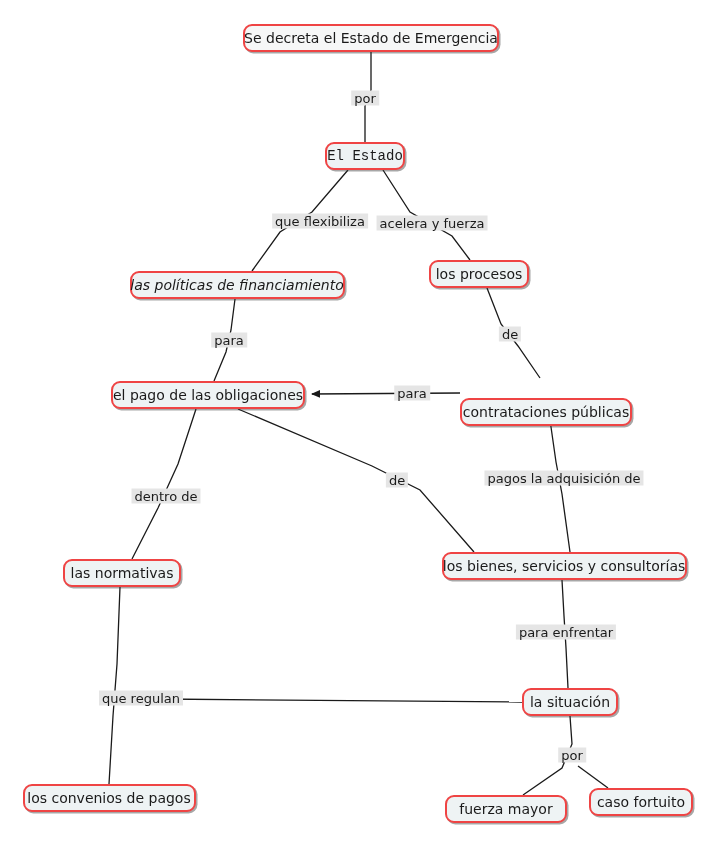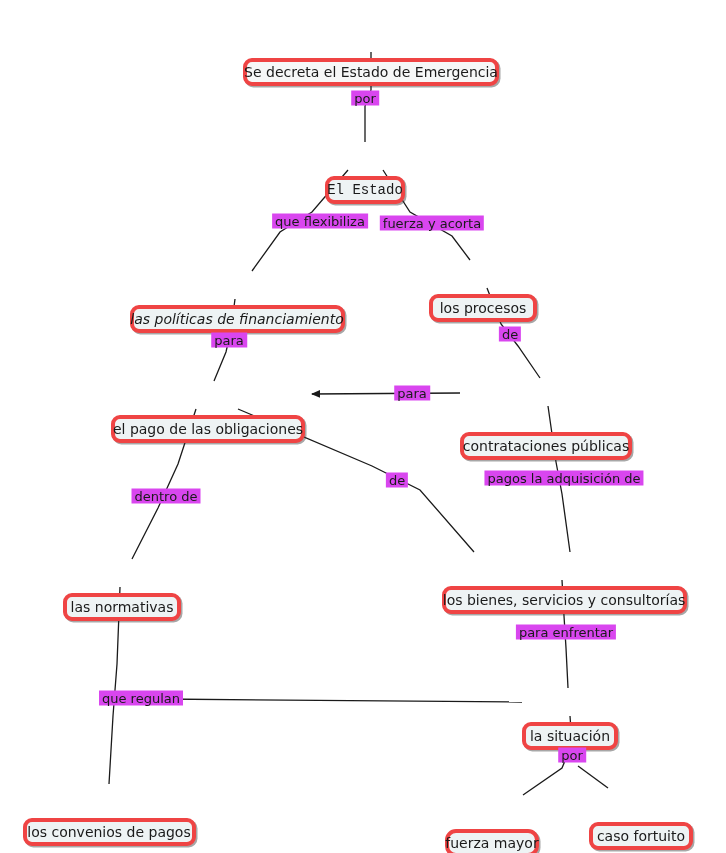--- a/index.html
+++ b/index.html
@@ -24,40 +24,39 @@
     position: absolute;
     left: 0; top: 0;
     width: 726px;
     height: 853px;
     pointer-events: none;
   }
   .node {
     position: absolute;
     box-sizing: border-box;
     background: #eef3f4;
-    border: 4px solid #ef4444;
+    border: 2px solid #ef4444;
     border-radius: 9px;
     color: #1a1a1a;
     font-size: 14px;
     line-height: 1;
     display: flex;
     align-items: center;
     justify-content: center;
     white-space: nowrap;
     padding: 0 11px;
     height: 28px;
     box-shadow: 1.5px 1.5px 0 rgba(60,60,60,0.45);
-    margin-top: 34px;
   }
   .node.root {
     background: #f6f7f7;
   }
   .edge-label {
     position: absolute;
-    background: #d946ef;
+    background: #e5e5e5;
     color: #1a1a1a;
     font-size: 13px;
     line-height: 1;
     white-space: nowrap;
     padding: 1px 3px;
     transform: translate(-50%, -50%);
   }
 </style>
 </head>
 <body>
@@ -83,34 +82,34 @@
         <polyline points="120,587 117,664 113,716 109,784" fill="none" stroke="#1a1a1a" stroke-width="1.3"></polyline>
         <polyline points="160,699 522,702" fill="none" stroke="#1a1a1a" stroke-width="1.3"></polyline>
         <polyline points="570,716 572,744 562,768 523,795" fill="none" stroke="#1a1a1a" stroke-width="1.3"></polyline>
         <polyline points="578,766 608,788" fill="none" stroke="#1a1a1a" stroke-width="1.3"></polyline>
       </g>
   </svg>
   <div id="nodes-group">
       <div class="node root" style="left: 243px; top: 24px; width: 256px;">Se decreta el Estado de Emergencia</div>
       <div class="node" style="left: 325px; top: 142px; width: 80px; font-family: Liberation Mono, monospace;">El Estado</div>
       <div class="node" style="left: 129.5px; top: 271px; width: 215px; font-style: italic;">las políticas de financiamiento</div>
-      <div class="node" style="left: 429px; top: 260px; width: 108px;">los procesos</div>
+      <div class="node" style="left: 429px; top: 260px; width: 100px;">los procesos</div>
       <div class="node" style="left: 111px; top: 381px; width: 194px;">el pago de las obligaciones</div>
       <div class="node" style="left: 460px; top: 398px; width: 172px;">contrataciones públicas</div>
       <div class="node" style="left: 63px; top: 559px; width: 118px;">las normativas</div>
       <div class="node" style="left: 441.5px; top: 552px; width: 245px;">los bienes, servicios y consultorías</div>
       <div class="node" style="left: 522px; top: 688px; width: 96px;">la situación</div>
       <div class="node" style="left: 22.5px; top: 784px; width: 173px;">los convenios de pagos</div>
-      <div class="node" style="left: 445px; top: 795px; width: 94px; border-radius: 11px;">fuerza mayor</div>
+      <div class="node" style="left: 445px; top: 795px; width: 122px;">fuerza mayor</div>
       <div class="node" style="left: 589px; top: 788px; width: 104px;">caso fortuito</div>
     </div>
   <div id="labels-group">
       <div class="edge-label" style="left: 365px; top: 98px;">por</div>
       <div class="edge-label" style="left: 296px; top: 221px; margin-left: 24px;">que flexibiliza</div>
-      <div class="edge-label" style="left: 432px; top: 223px;">fuerza y acorta</div>
+      <div class="edge-label" style="left: 432px; top: 223px;">acelera y fuerza</div>
       <div class="edge-label" style="left: 229px; top: 340px;">para</div>
       <div class="edge-label" style="left: 510px; top: 334px;">de</div>
       <div class="edge-label" style="left: 412px; top: 393px;">para</div>
       <div class="edge-label" style="left: 166px; top: 496px;">dentro de</div>
       <div class="edge-label" style="left: 397px; top: 480px;">de</div>
       <div class="edge-label" style="left: 564px; top: 478px;">pagos la adquisición de</div>
       <div class="edge-label" style="left: 566px; top: 632px;">para enfrentar</div>
       <div class="edge-label" style="left: 113px; top: 698px; margin-left: 28px;">que regulan</div>
       <div class="edge-label" style="left: 572px; top: 755px;">por</div>
     </div>

